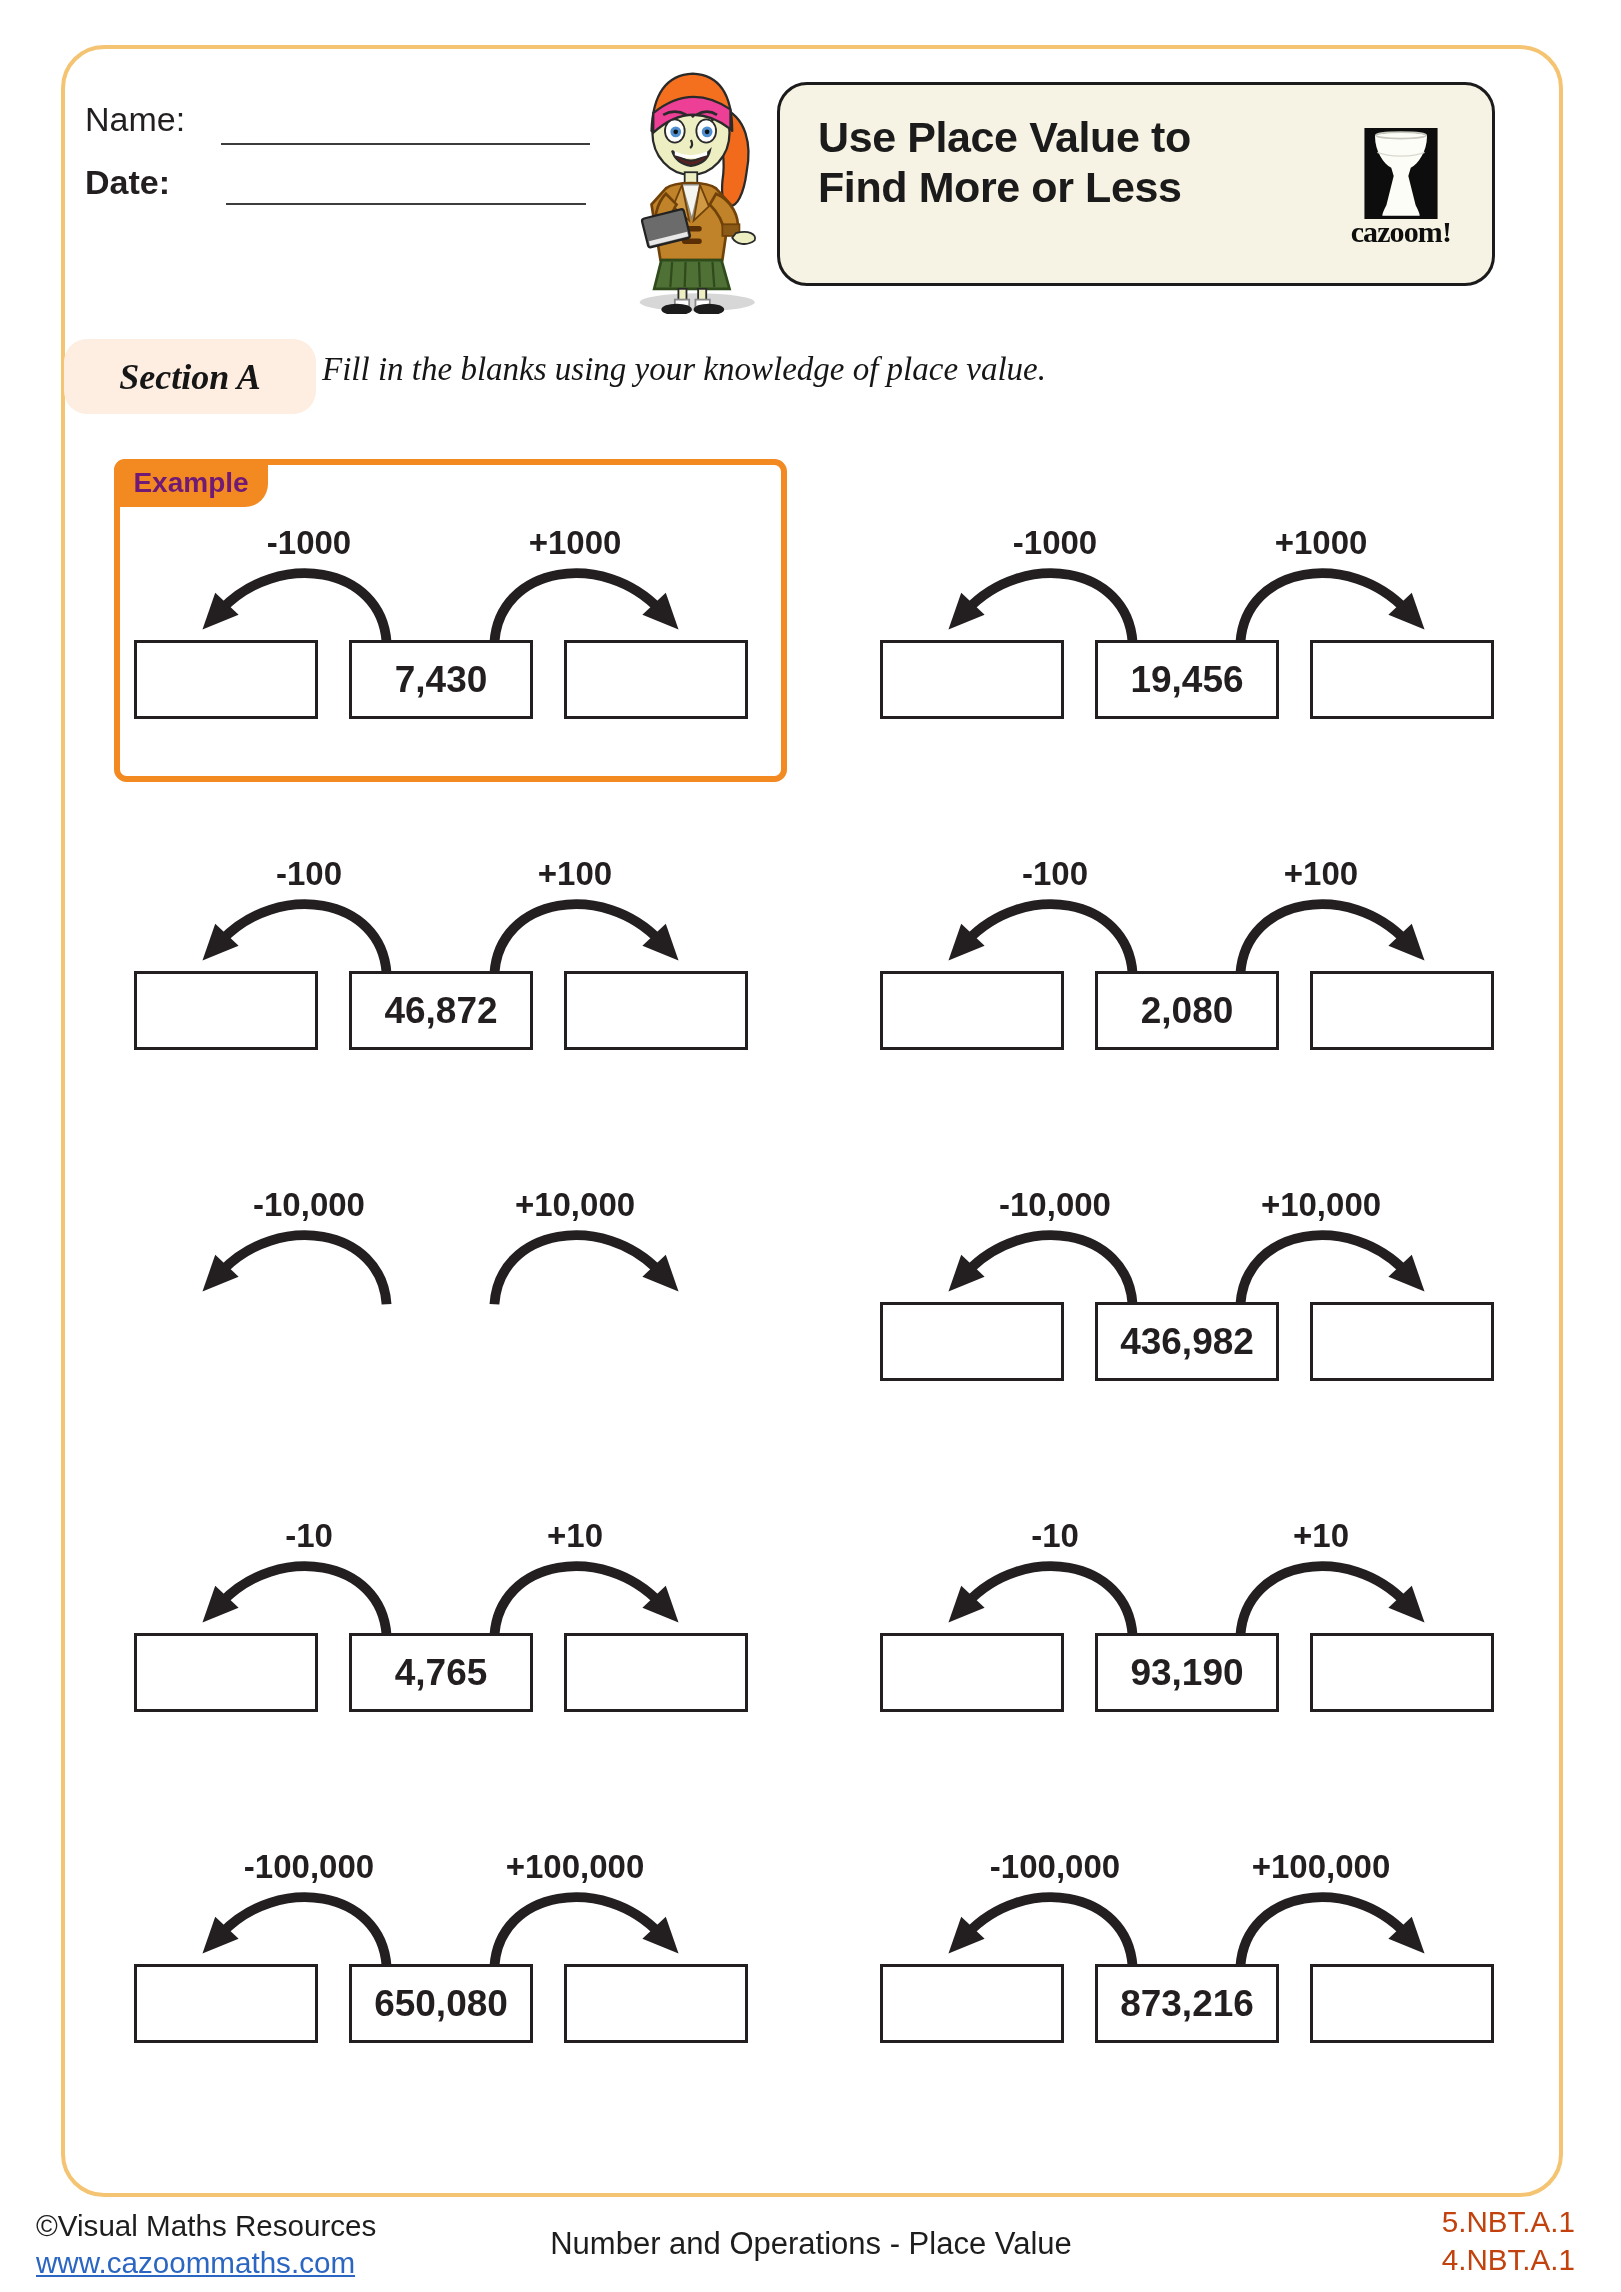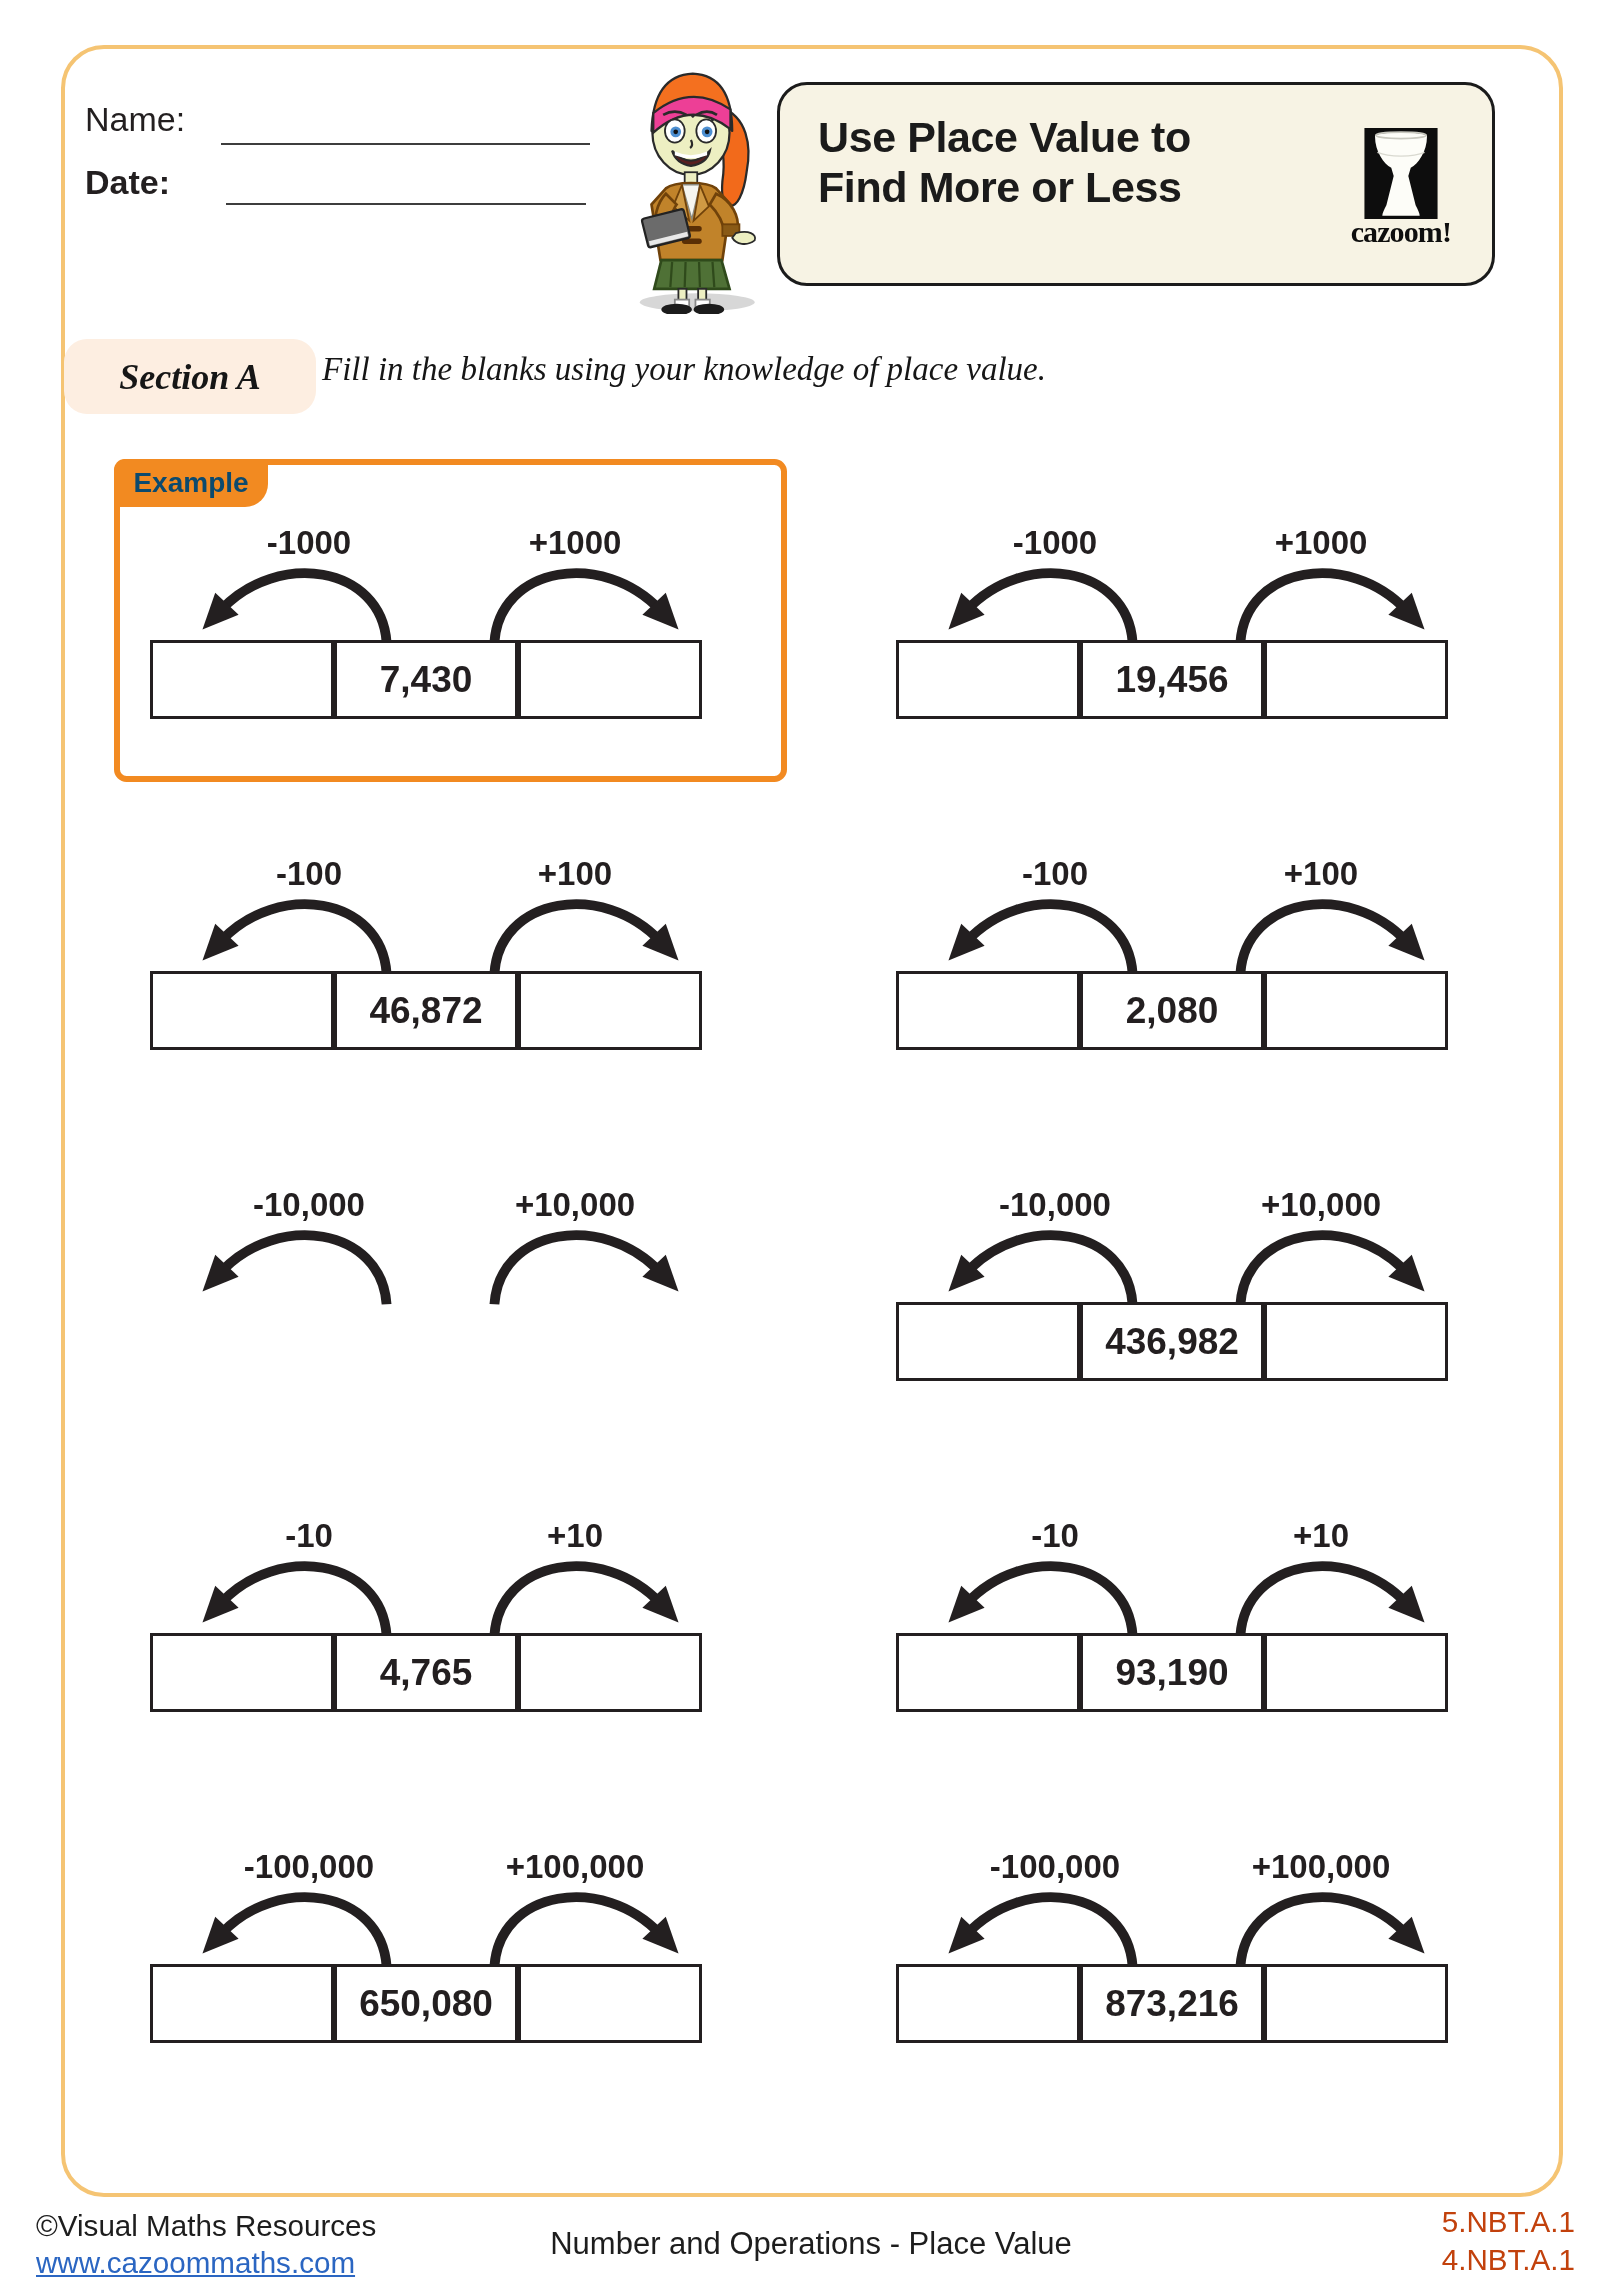--- a/index.html
+++ b/index.html
@@ -47,30 +47,30 @@
   
   .problems-grid{position:absolute;left:134px;top:524px;display:grid;
     grid-template-columns:613px 613px;column-gap:133px;row-gap:136px}
   .problem{position:relative;width:613px;height:195px}
   .labels{position:absolute;top:0;left:0;width:100%;height:38px}
   .labels span{position:absolute;transform:translateX(-50%);font-size:33px;font-weight:bold;white-space:nowrap}
   .minus-label{left:175px}
   .plus-label{left:441px}
   .arcs{position:absolute;left:0;top:38px;width:613px;height:82px;overflow:visible}
   .arcs path{stroke:var(--ink);stroke-width:11;fill:none}
-  .boxes{position:absolute;left:16px;top:116px;display:flex;}
+  .boxes{position:absolute;left:0;top:116px;display:flex;gap:31px}
   .abox{width:184px;height:79px;border:3.6px solid var(--ink);background:#fff}
   .abox.mid{display:flex;align-items:center;justify-content:center}
   .value{font-size:37px;font-weight:bold}
 
   
   .example-frame{position:absolute;left:-19.7px;right:-40px;top:-65px;bottom:-63px;
     border:6.3px solid var(--orange);border-radius:12.5px;pointer-events:none}
   .example-tab{position:absolute;left:-6.3px;top:-6.3px;width:154px;height:48px;
-    background:var(--orange);color:#0c4a6e;font-size:28px;font-weight:bold;
+    background:var(--orange);color:#701a75;font-size:28px;font-weight:bold;
     border-radius:10.7px 0 23px 0;display:flex;align-items:center;justify-content:center}
 
   
   .footer-copyright{position:absolute;left:36px;top:2209px;font-size:29.6px;color:#1d1d1d}
   .footer-link{position:absolute;left:36px;top:2246px;font-size:29.6px;color:var(--link);
     text-decoration:underline;cursor:pointer}
   .footer-center{position:absolute;left:0;top:2226px;width:100%;text-align:center;font-size:31px;color:#1d1d1d}
   .footer-standards{position:absolute;right:47px;top:2203px;text-align:right;font-size:29.6px;line-height:1.3;color:#c2410c}
 
   .svg-defs{position:absolute;width:0;height:0}

